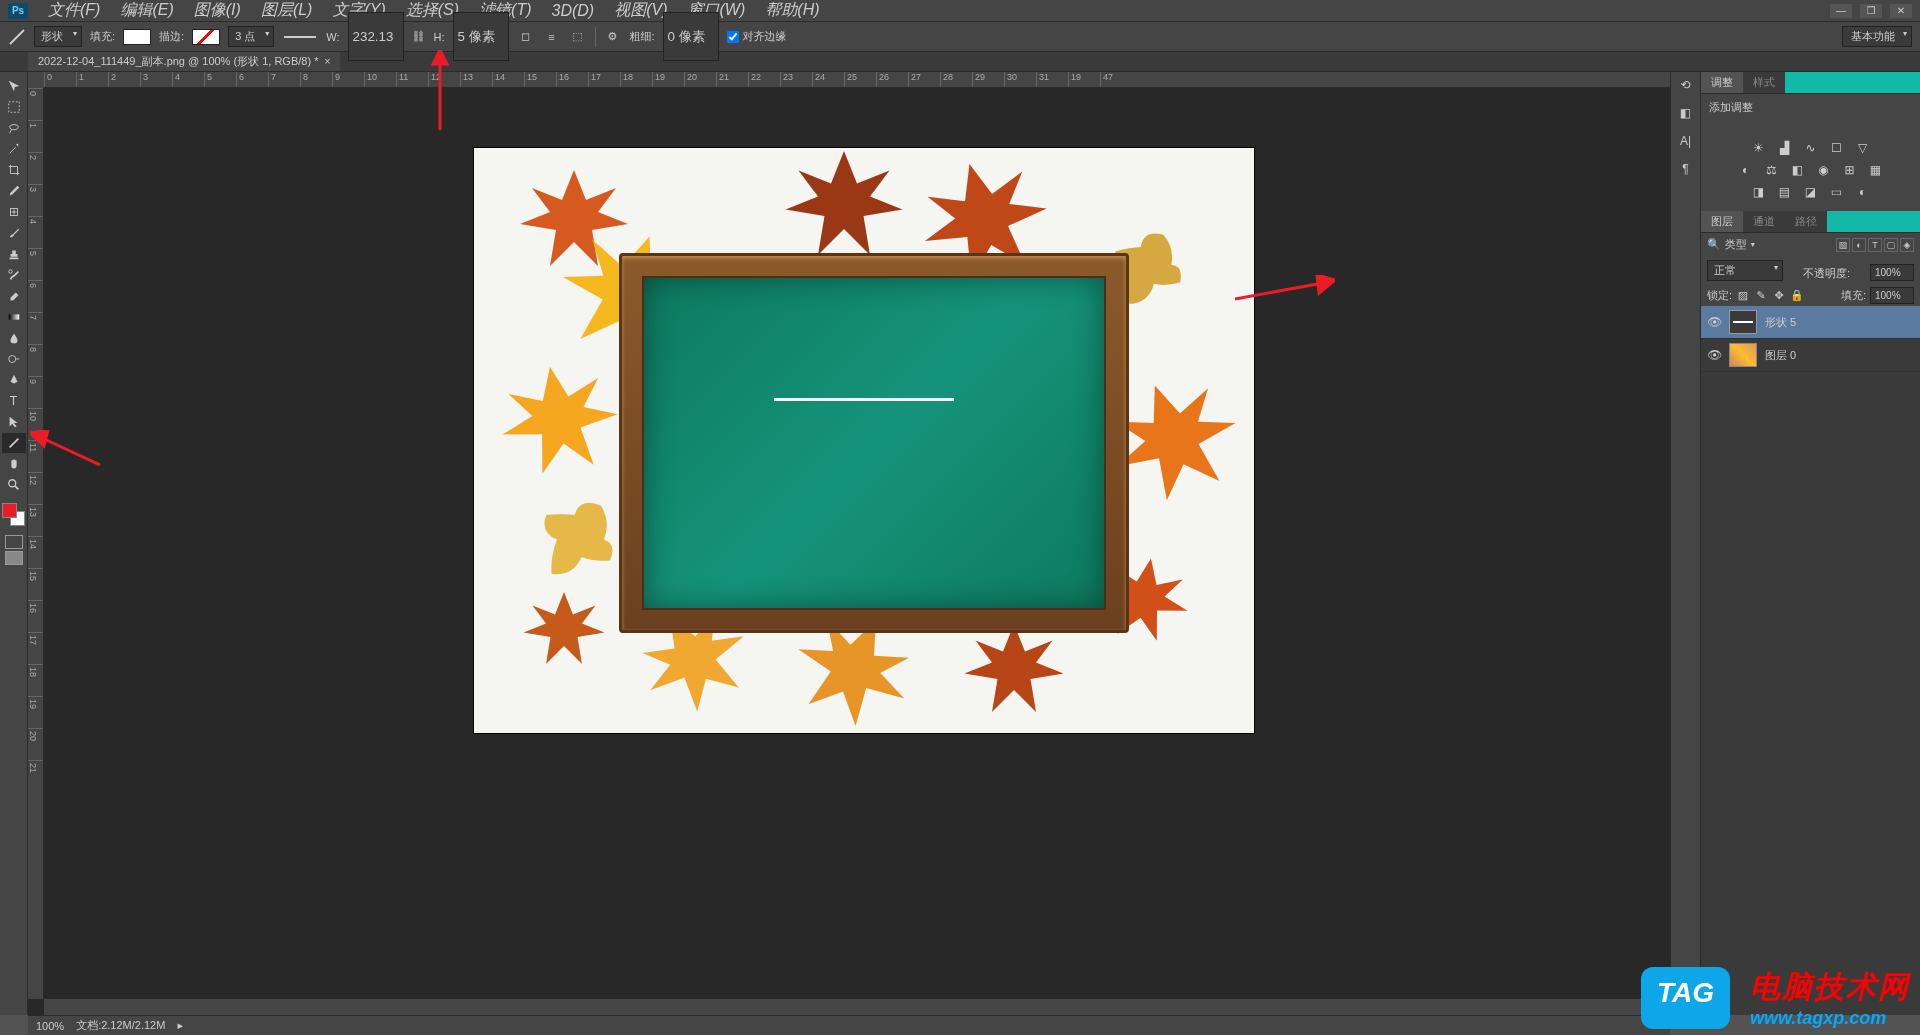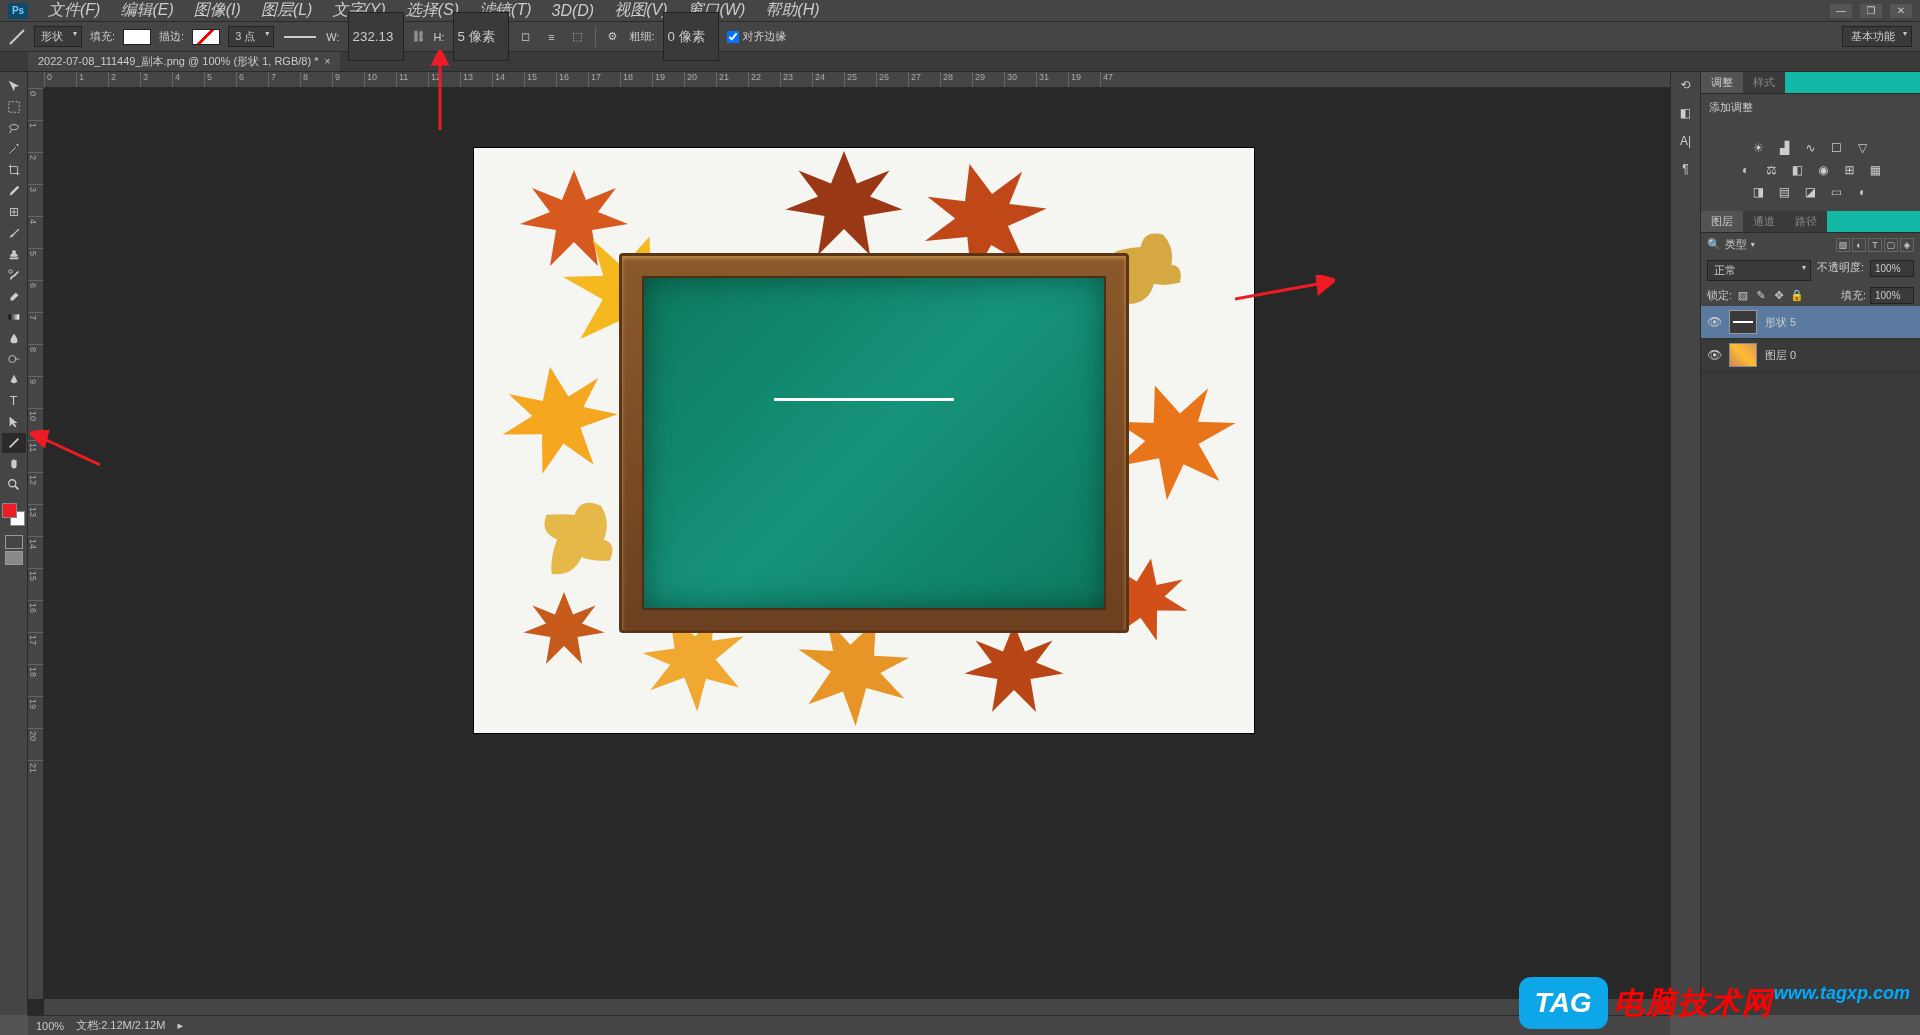--- a/index.html
+++ b/index.html
@@ -77,21 +77,21 @@
 .panel-body { padding: 6px 8px; background: #454545; }
 .adjust-title { font-size: 11px; color: #ccc; margin-bottom: 24px; }
 .adjust-row { display: flex; gap: 6px; margin-bottom: 4px; justify-content: center; }
 .adj-icon { width: 20px; height: 18px; display: flex; align-items: center; justify-content: center; cursor: pointer; font-size: 12px; }
 
 
 .layers-panel { background: #454545; }
 .layers-header { display: flex; align-items: center; padding: 4px 6px; gap: 4px; font-size: 11px; }
 .filter-icons { display: flex; gap: 2px; margin-left: auto; }
 .filter-icon { width: 14px; height: 14px; border: 1px solid #666; font-size: 9px; display: flex; align-items: center; justify-content: center; }
-.blend-row { display: flex; align-items: flex-start; padding: 4px 6px; gap: 6px; font-size: 11px; }
+.blend-row { display: flex; align-items: flex-end; padding: 4px 6px; gap: 20px; font-size: 11px; }
 .blend-select { background: #3a3a3a; border: 1px solid #222; color: #ccc; padding: 2px 20px 2px 6px; position: relative; flex: 1; }
 .blend-select::after { content: "▾"; position: absolute; right: 4px; top: 2px; font-size: 8px; }
 .opacity-input { background: #3a3a3a; border: 1px solid #222; color: #ccc; padding: 2px 4px; width: 44px; font-size: 10px; }
 .lock-row { display: flex; align-items: center; padding: 2px 6px; gap: 4px; font-size: 11px; }
 .lock-icon { width: 14px; height: 14px; display: flex; align-items: center; justify-content: center; }
 .layer-list { background: #3a3a3a; }
 .layer-item { display: flex; align-items: center; padding: 4px 6px; gap: 8px; border-bottom: 1px solid #2f2f2f; cursor: pointer; }
 .layer-item.selected { background: #5a7aa0; }
 .layer-eye { width: 14px; font-size: 12px; }
 .layer-thumb { width: 28px; height: 24px; background: #ddd; border: 1px solid #888; display: flex; align-items: center; justify-content: center; font-size: 9px; }
@@ -100,23 +100,23 @@
 .layer-thumb.img { background: linear-gradient(45deg, #c85, #fb3, #d95); }
 .layer-name { font-size: 11px; }
 
 
 .arrow { position: absolute; z-index: 100; }
 
 
 .statusbar { position: absolute; bottom: 0; left: 28px; right: 250px; height: 20px; background: #454545; display: flex; align-items: center; padding: 0 8px; gap: 12px; font-size: 11px; border-top: 1px solid #2a2a2a; }
 
 
-.watermark { position: absolute; bottom: 6px; right: 10px; display: flex; align-items: center; gap: 6px; z-index: 200; }
+.watermark { position: absolute; bottom: 6px; right: 10px; display: flex; gap: 20px; z-index: 200; }
 .wm-tag { background: #0da6e8; color: #fff; font-weight: bold; font-size: 28px; padding: 10px 16px; border-radius: 12px; font-style: italic; }
-.wm-text { display: flex; flex-direction: row; }
+.wm-text { display: flex; flex-direction: column; }
 .wm-cn { color: #ff0000; font-size: 30px; font-weight: bold; font-style: italic; letter-spacing: 2px; }
 .wm-url { color: #00aaff; font-size: 18px; font-style: italic; font-weight: bold; }
 </style>
 </head>
 <body>
 
 <div class="menubar">
   <div class="ps-logo">Ps</div>
   <div class="menu-item">文件(F)</div>
   <div class="menu-item">编辑(E)</div>
@@ -163,21 +163,21 @@
   <input class="opt-input" value="0 像素" style="">
   <label class="opt-checkbox">
     <input type="checkbox" checked="" style="">
     <span>对齐边缘</span>
   </label>
   <div class="basic-func">基本功能</div>
 </div>
 
 <div class="tabbar">
   <div class="doc-tab">
-    <span>2022-07-08_111449_副本.png @ 100% (形状 1, RGB/8) *</span>
+    <span>2022-12-04_111449_副本.png @ 100% (形状 1, RGB/8) *</span>
     <span class="tab-close">×</span>
   </div>
 </div>
 
 <div class="workspace">
 
   <div class="toolbar">
     <div class="tool">
         <svg viewBox="0 0 16 16">
           <path d="M2 2 L8 14 L9 9 L14 8 Z" fill="#ccc"></path>

